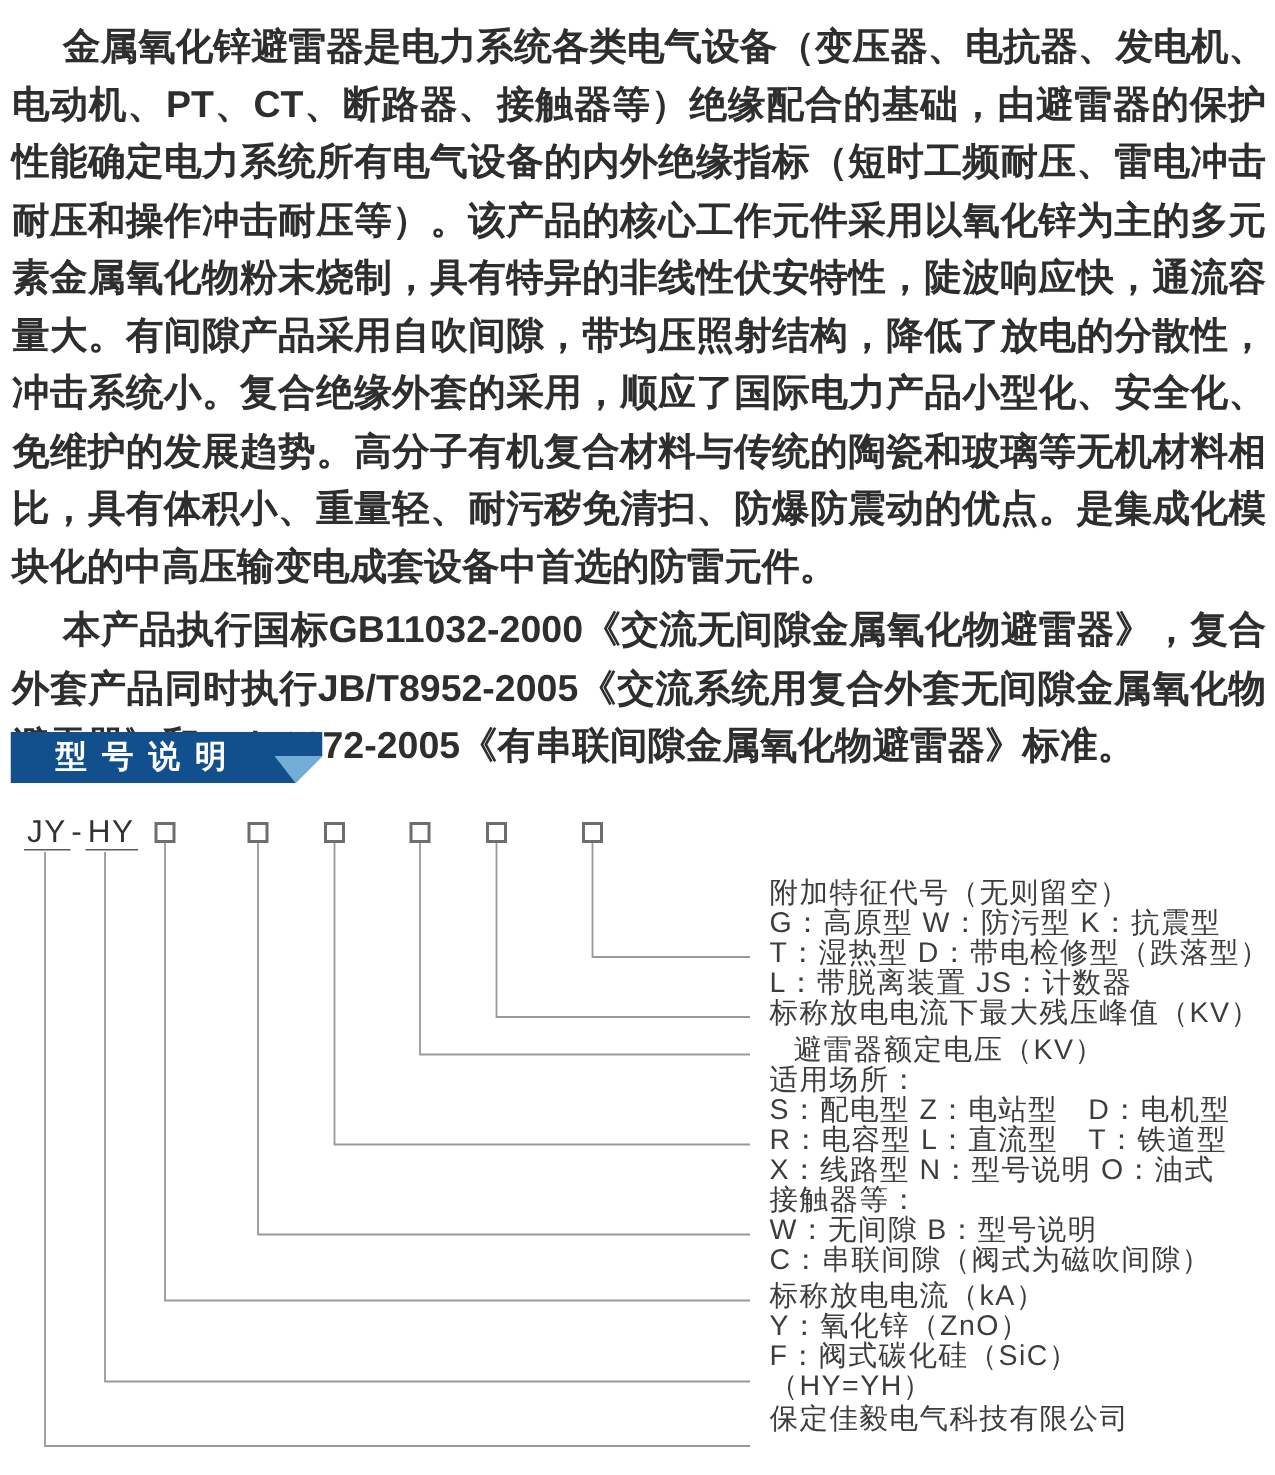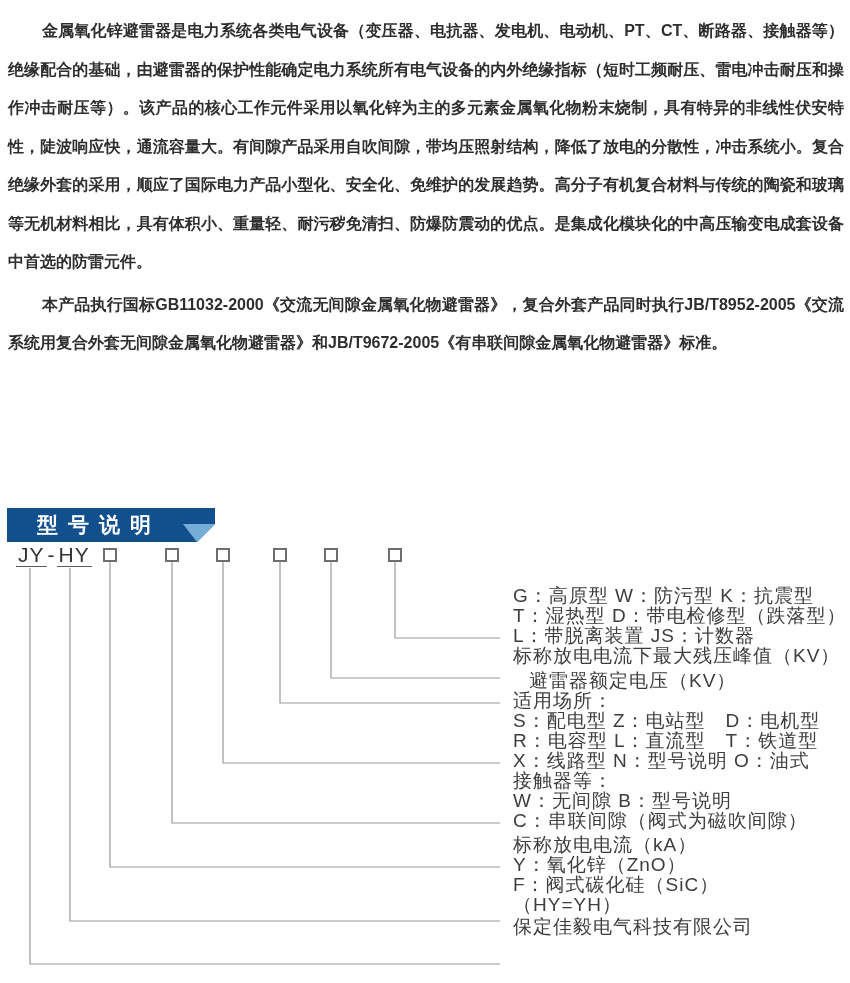--- a/index.html
+++ b/index.html
@@ -4,27 +4,27 @@
 <style>
   html,body{margin:0;padding:0;background:#ffffff;}
   body{
     width:850px;height:983px;position:relative;overflow:hidden;
     font-family:"Liberation Sans",sans-serif;
     -webkit-font-smoothing:antialiased;
   }
   
   .intro{
     position:absolute;left:8px;top:12px;width:836px;
-    font-size:16px;line-height:38.5px;font-weight:600;
+    font-size:25px;line-height:38.5px;font-weight:600;
     color:#2e2e2e;text-align:justify;
   }
   .intro p{margin:0;text-indent:34px;}
   .intro p + p{margin-top:4px;}
   
-  .banner{position:absolute;left:7px;top:508px;width:208px;height:34px;}
+  .banner{position:absolute;left:7px;top:488px;width:208px;height:34px;}
   .banner svg{position:absolute;left:0;top:0;}
   .banner .banner-title{
     position:absolute;left:30px;top:0;height:34px;line-height:34px;
     color:#ffffff;font-size:21px;font-weight:bold;letter-spacing:10px;
     white-space:nowrap;
   }
   
   .model-code{
     position:absolute;left:16px;top:544px;
     font-size:21px;line-height:22px;color:#333;letter-spacing:1px;
@@ -82,20 +82,21 @@
   <polyline points="110,562 110,867 500,867"></polyline>
   <polyline points="172,562 172,823 500,823"></polyline>
   <polyline points="223,562 223,763 500,763"></polyline>
   <polyline points="280,562 280,703 500,703"></polyline>
   <polyline points="331,562 331,678 500,678"></polyline>
   <polyline points="395,562 395,638 500,638"></polyline>
 </svg>
 
 <div id="label-block" class="label-block">
     <div class="label-group">
+      <div class="label-line">附加特征代号（无则留空）</div>
       <div class="label-line">G：高原型 W：防污型  K：抗震型</div>
       <div class="label-line">T：湿热型  D：带电检修型（跌落型）</div>
       <div class="label-line">L：带脱离装置 JS：计数器</div>
     </div>
     <div class="label-group">
       <div class="label-line">标称放电电流下最大残压峰值（KV）</div>
     </div>
     <div class="label-group">
       <div class="label-line">避雷器额定电压（KV）</div>
     </div>

